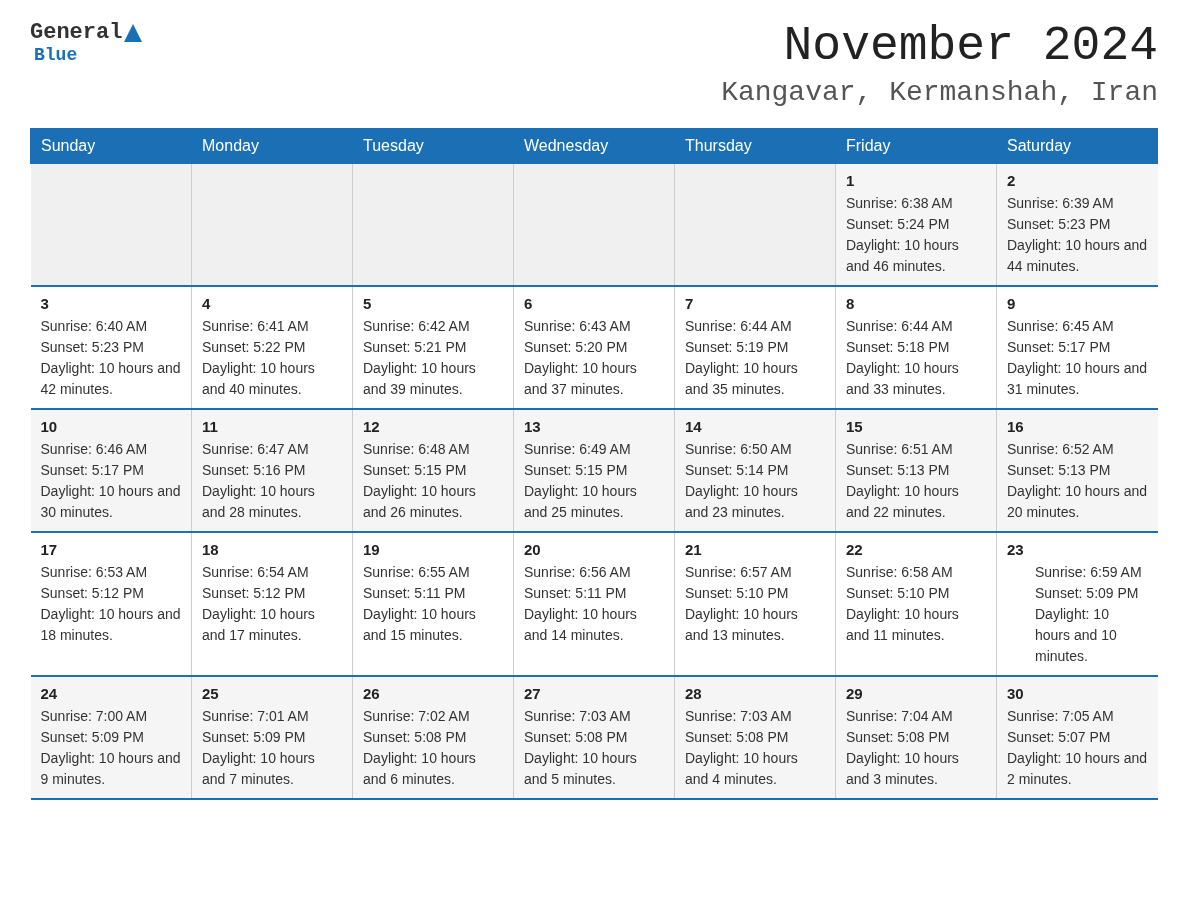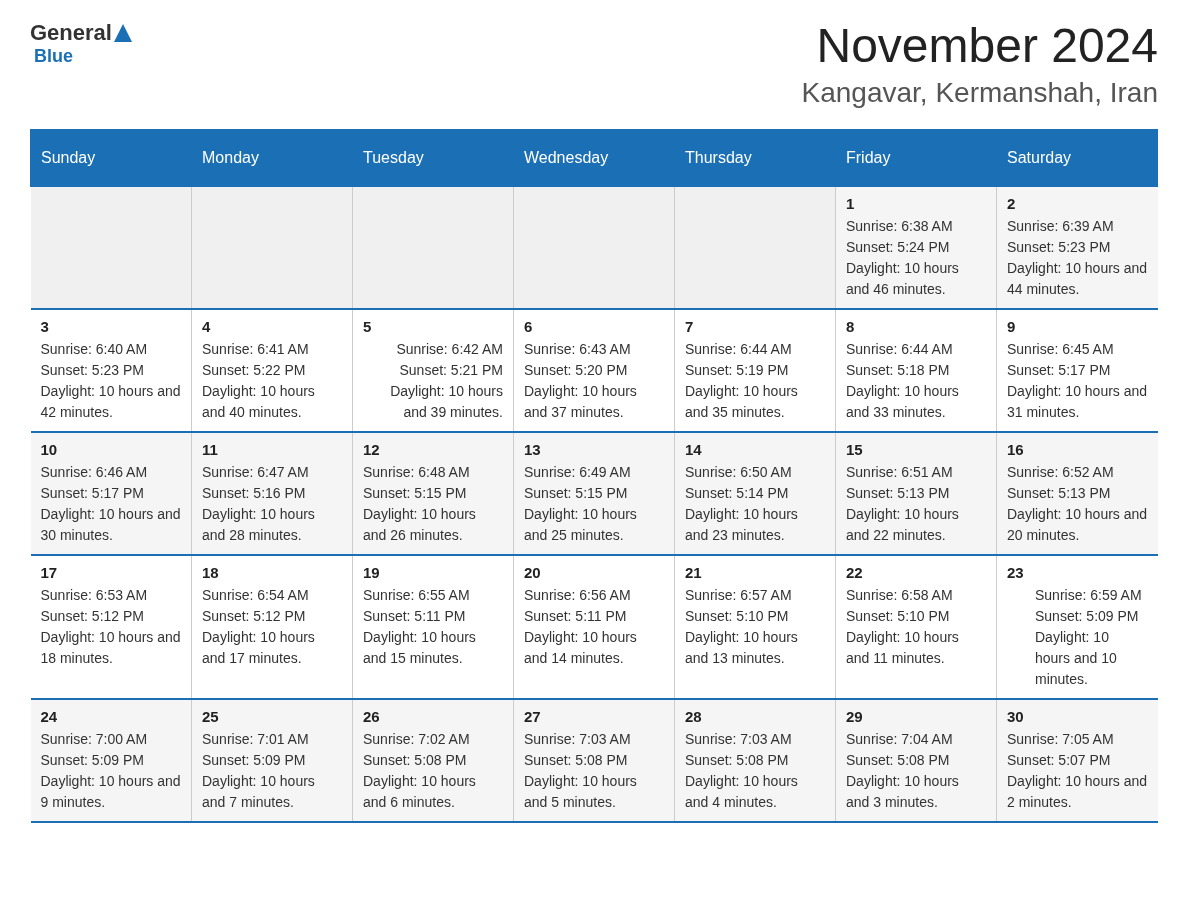--- a/index.html
+++ b/index.html
@@ -8,20 +8,21 @@
       background: #fff;
       padding: 20px 30px;
       width: 1188px;
       min-height: 918px;
     }
     .header {
       display: flex;
       justify-content: space-between;
       align-items: flex-start;
       margin-bottom: 20px;
+      font-family: Liberation Mono, monospace;
     }
     .logo-text-general {
       font-size: 22px;
       font-weight: bold;
       color: #333;
     }
     .logo-text-blue {
       font-size: 18px;
       font-weight: bold;
       color: #1a6fb5;
@@ -54,21 +55,21 @@
       border-collapse: collapse;
       table-layout: fixed;
     }
     thead tr {
       background-color: #1a6fb5;
     }
     thead th {
       color: #fff;
       font-size: 16px;
       font-weight: normal;
-      padding: 19px 10px;
+      padding: 8px 10px;
       text-align: left;
       border: 1px solid #1a6fb5;
     }
     tbody tr {
       border-bottom: 2px solid #1a6fb5;
     }
     tbody td {
       vertical-align: top;
       padding: 8px 10px;
       font-size: 13px;
@@ -164,21 +165,21 @@
 Daylight: 10 hours and 42 minutes.</div>
         </td>
         <td>
           <span class="day-num">4</span>
           <div class="day-info" style="white-space: pre-line;">Sunrise: 6:41 AM
 Sunset: 5:22 PM
 Daylight: 10 hours and 40 minutes.</div>
         </td>
         <td>
           <span class="day-num">5</span>
-          <div class="day-info" style="white-space: pre-line; text-align: right;">Sunrise: 6:42 AM
+          <div class="day-info" style="white-space: pre-line;">Sunrise: 6:42 AM
 Sunset: 5:21 PM
 Daylight: 10 hours and 39 minutes.</div>
         </td>
         <td>
           <span class="day-num">6</span>
           <div class="day-info" style="white-space: pre-line;">Sunrise: 6:43 AM
 Sunset: 5:20 PM
 Daylight: 10 hours and 37 minutes.</div>
         </td>
         <td>

